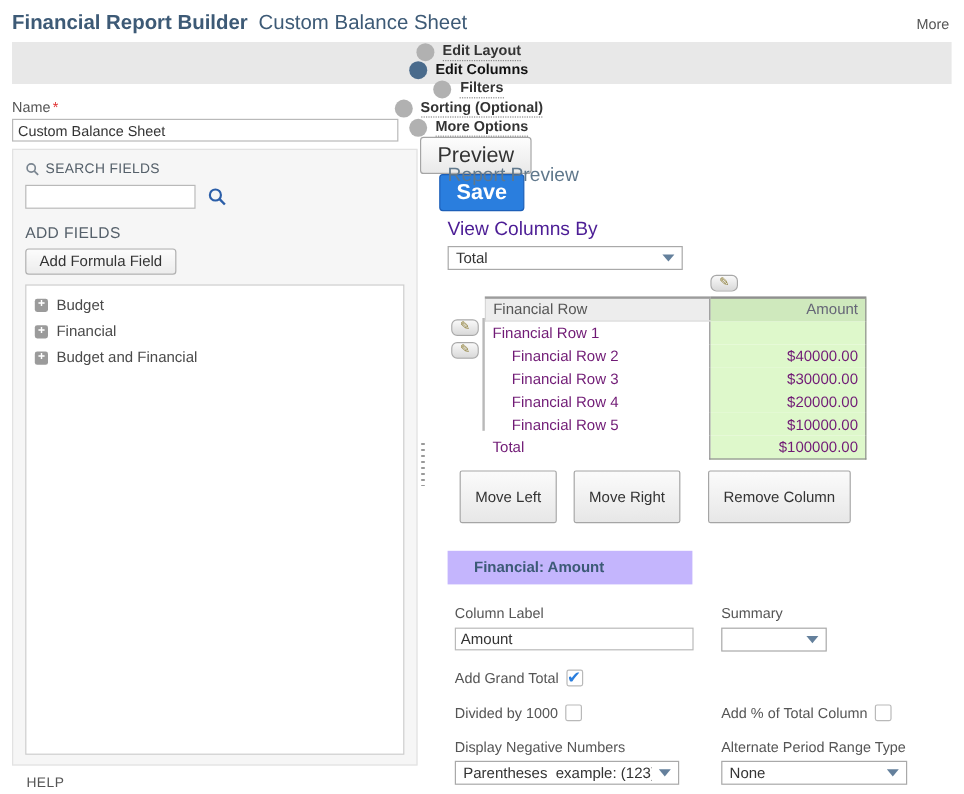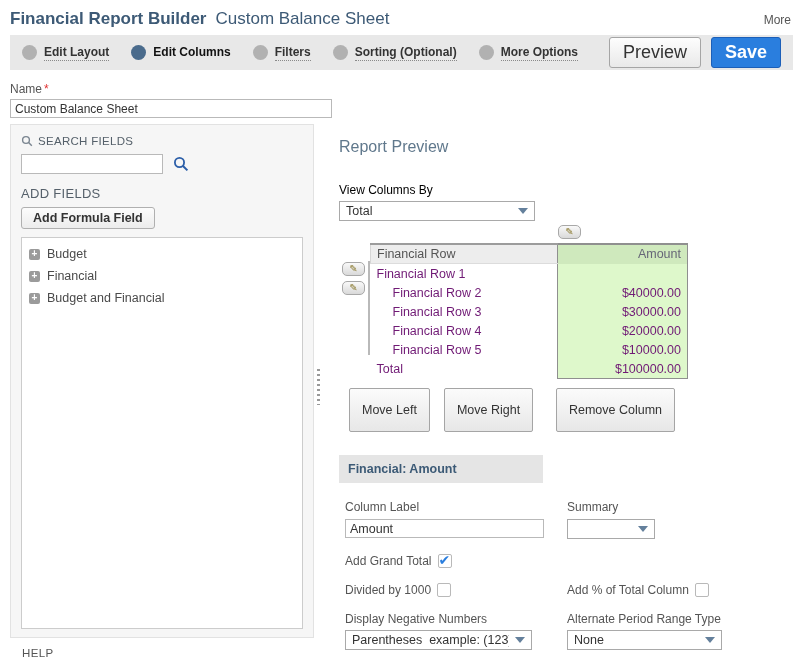--- a/index.html
+++ b/index.html
@@ -12,63 +12,63 @@
   .page { position:relative; width:803px; height:662px; }
 
   
   .titlebar { display:flex; align-items:baseline; padding:9px 12px 2px 10px; }
   .title { font-size:17px; font-weight:bold; color:#3d5a76; }
   .subtitle { font-size:17px; font-weight:normal; color:#3d5a76; margin-left:9px; }
   .more-link { margin-left:auto; font-size:12px; color:#555; cursor:pointer; }
 
   
   .toolbar { margin:4px 10px 0; background:#e8e8e8; height:35px;
-             display:flex; align-items:center; padding:0 12px; }
+             display:flex; align-items:center; padding:0 12px;flex-direction:column; }
   .step { display:flex; align-items:center; margin-right:22px; cursor:pointer; }
   .step-dot { width:15px; height:15px; border-radius:50%; background:#b1b1b1; margin-right:7px; }
   .step.active .step-dot { background:#4a6b8c; }
   .step-label { font-size:12px; font-weight:bold; color:#333;
                 border-bottom:1px dotted #8a8a8a; padding-bottom:1px; }
   .step.active .step-label { border-bottom:none; color:#111; }
   .toolbar-spacer { margin-left:auto; }
   .btn { font-family:inherit; font-size:18px; border-radius:3px; cursor:pointer; padding:4px 13px; }
   .btn-preview { background:linear-gradient(#fdfdfd,#e9e9e9); border:1px solid #a5a5a5; color:#333; margin-right:10px; }
   .btn-save { background:#2a7ede; border:1px solid #1c5fb8; color:#fff; font-weight:bold; }
 
   
   .name-section { padding:12px 10px 6px; }
   .field-label { font-size:12px; color:#555; }
   .req { color:#e03131; margin-left:2px; }
   .name-input { display:block; margin-top:3px; width:322px; height:19px;
                 border:1px solid #b9b9b9; font-family:inherit; font-size:12px; padding:1px 4px; color:#333; }
 
   
   .main { display:flex; height:514px; }
-  .sidebar { width:304px; margin-left:10px; background:#f6f6f6; border:1px solid #e2e2e2;
+  .sidebar { width:338px; margin-left:10px; background:#f6f6f6; border:1px solid #e2e2e2;
              padding:10px 10px 8px; display:flex; flex-direction:column; }
   .search-header { display:flex; align-items:center; gap:5px; font-size:11.5px; color:#55606a; letter-spacing:.3px; }
   .search-row { display:flex; align-items:center; gap:10px; margin:7px 0 12px; }
   .search-input { width:142px; height:20px; border:1px solid #b9b9b9; font-family:inherit; font-size:12px; padding:1px 4px; }
   .add-fields-label { font-size:13px; color:#55606a; letter-spacing:.3px; margin-bottom:6px; }
   .btn-formula { background:linear-gradient(#fcfcfc,#ececec); border:1px solid #b0b0b0; border-radius:3px;
-                 font-family:inherit; font-size:12.5px; font-weight:bold; color:#333; padding:3px 11px;
+                 font-family:inherit; font-size:12.5px; font-weight:normal; color:#333; padding:3px 11px;
                  align-self:flex-start; cursor:pointer; }
   .tree-box { background:#fff; border:1px solid #ccc; flex:1; margin-top:8px; padding:9px 7px; }
   .tree-item { display:flex; align-items:center; gap:7px; margin-bottom:8px; cursor:pointer; }
   .plus-icon { width:11px; height:11px; background:#9b9b9b; border-radius:2px; color:#fff;
                font-size:10px; line-height:10px; text-align:center; font-weight:bold; flex:0 0 auto; }
   .tree-label { font-size:12.5px; color:#4a4a4a; }
 
   .divider { width:9px; position:relative; }
   .divider-handle { position:absolute; left:3px; top:245px; width:3px; height:36px; cursor:col-resize;
     background:repeating-linear-gradient(to bottom,#999 0 2px,transparent 2px 5px); }
 
   .content { flex:1; padding:14px 10px 0 16px; position:relative; }
   .content-heading { font-size:16px; font-weight:normal; color:#60788c; margin:0 0 27px; }
-  .small-label { font-size:12px; color:#000000; margin-bottom:4px; }
+  .small-label { font-size:16px; color:#4c1d95; margin-bottom:4px; }
 
   .select { display:inline-flex; align-items:center; justify-content:space-between;
             border:1px solid #a9a9a9; background:#fff; height:20px; padding:0 6px;
             font-size:12.5px; color:#333; cursor:pointer; }
   .select-value { white-space:pre; overflow:hidden; }
   .chev { width:0; height:0; border-left:5px solid transparent; border-right:5px solid transparent;
           border-top:6px solid #64809c; margin-left:6px; flex:0 0 auto; }
 
   
   .table-wrap { position:relative; margin-top:4px; padding-top:18px; }
@@ -94,22 +94,22 @@
   tr.total-row .td-amount { border-bottom:1px solid #8f8f8f; }
   .indent { padding-left:22px !important; }
 
   .move-btns { display:flex; margin:9px 0 0 10px; width:326px; }
   .btn-small { background:linear-gradient(#fbfbfb,#e7e7e7); border:1px solid #a5a5a5; border-radius:2px;
                font-family:inherit; font-size:12.5px; color:#333; padding:14px 12px; cursor:pointer; }
   .gap14 { margin-left:14px; }
   .push-right { margin-left:auto; }
 
   
-  .section-bar { margin-top:23px; width:204px; background:#e5e5e5; color:#3c5a76;
-                 font-weight:bold; font-size:12.5px; padding:7px 9px; }
+  .section-bar { margin-top:23px; width:204px; background:#c4b5fd; color:#3c5a76;
+                 font-weight:bold; font-size:12.5px; padding:7px 22px; }
   .form-grid { display:grid; grid-template-columns:222px auto; margin:17px 0 0 6px; align-items:center; }
   .form-grid .lbl { font-size:12px; color:#555; margin-bottom:4px; }
   .text-input { width:199px; height:19px; border:1px solid #b9b9b9; font-family:inherit; font-size:12.5px; padding:1px 4px; color:#333; }
   .row-space { height:15px; grid-column:1 / span 2; }
   .cb-row { display:flex; align-items:center; font-size:12px; color:#555; }
   .checkbox { width:14px; height:14px; border:1px solid #b9b9b9; border-radius:2px; background:#fff;
               margin-left:6px; position:relative; cursor:pointer; flex:0 0 auto; }
   .checkbox.checked::after { content:"\2714"; position:absolute; top:-3px; left:0px;
               color:#2a7ede; font-size:14px; font-weight:bold; }
 

